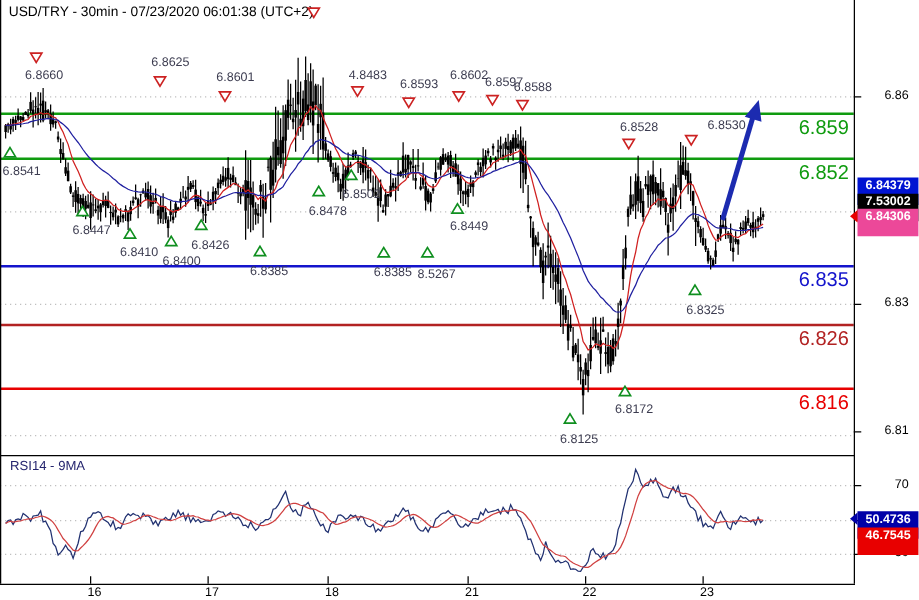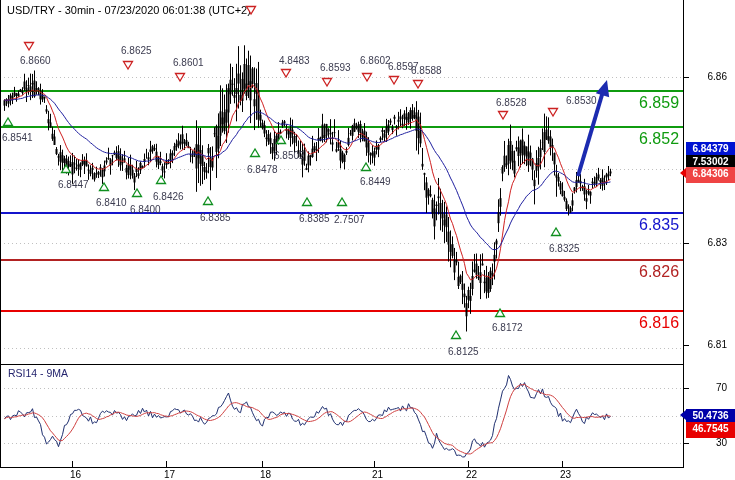--- a/index.html
+++ b/index.html
@@ -7,30 +7,30 @@
          font-family:"Liberation Sans",sans-serif;}
   .title1{position:absolute;left:7px;top:4px;font-size:11px;color:#000;white-space:nowrap;}
   .title2{position:absolute;left:7px;top:18px;font-size:11px;color:#000;white-space:nowrap;}
   #chart-svg{position:absolute;left:0;top:0;}
   #labels{position:absolute;left:0;top:0;width:735px;height:480px;pointer-events:none;}
   .rsi-label{position:absolute;left:8px;top:367px;font-size:10.5px;color:#24246e;white-space:nowrap;}
   .mk{position:absolute;font-size:10px;color:#3c3c50;white-space:nowrap;}
   .ax{position:absolute;left:687px;width:40px;text-align:right;font-size:10px;color:#000;}
   .lv{position:absolute;left:639px;width:40px;text-align:right;font-size:16px;}
   .xl{position:absolute;font-size:10px;color:#000;}
-  .tag{position:absolute;left:686px;width:49px;height:16px;color:#fff;font-size:10px;
+  .tag{position:absolute;left:686px;width:49px;height:22px;color:#fff;font-size:10px;
        font-weight:bold;text-align:center;line-height:13px;}
   .tag .txt{position:relative;}
   .arr{position:absolute;left:-6px;top:1px;width:0;height:0;
        border-top:5.5px solid transparent;border-bottom:5.5px solid transparent;}
   .arr-red{border-right:6px solid #e80000;}
   .arr-blue{border-right:6px solid #0000a8;}
   .t-ask{top:142px;background:#0013d2;}
   .t-last{top:155px;background:#000000;}
-  .t-bid{top:167px;background:#ef4444;}
+  .t-bid{top:167px;background:#ec4899;}
   .t-rsi{top:409px;background:#0000a8;}
   .t-rsima{top:422px;background:#e80000;}
 </style>
 </head>
 <body>
 
 <div id="stage">
   <div class="title1">USD/TRY - 30min - 07/23/2020 06:01:38 (UTC+2)</div>
 
   <svg id="chart-svg" width="735" height="480" xmlns="http://www.w3.org/2000/svg">
@@ -732,21 +732,21 @@
       <div class="mk" style="left: 546px; top: 95px; padding-left: 20px;">6.8530</div>
       <div class="mk" style="left: 2px; top: 132px;">6.8541</div>
       <div class="mk" style="left: 58px; top: 179px;">6.8447</div>
       <div class="mk" style="left: 96px; top: 197px;">6.8410</div>
       <div class="mk" style="left: 130px; top: 204px;">6.8400</div>
       <div class="mk" style="left: 153px; top: 191px;">6.8426</div>
       <div class="mk" style="left: 200px; top: 212px;">6.8385</div>
       <div class="mk" style="left: 247px; top: 164px;">6.8478</div>
       <div class="mk" style="left: 274px; top: 150px;">6.8502</div>
       <div class="mk" style="left: 299px; top: 213px;">6.8385</div>
-      <div class="mk" style="left: 334px; top: 214px;">2.7507</div>
+      <div class="mk" style="left: 334px; top: 214px;">8.5267</div>
       <div class="mk" style="left: 360px; top: 176px;">6.8449</div>
       <div class="mk" style="left: 549px; top: 243px;">6.8325</div>
       <div class="mk" style="left: 492px; top: 322px;">6.8172</div>
       <div class="mk" style="left: 448px; top: 346px;">6.8125</div>
     </div>
 
   <div class="rsi-label">RSI14 - 9MA</div>
 
   <div class="tag t-ask">
     <span class="txt">6.84379</span>

